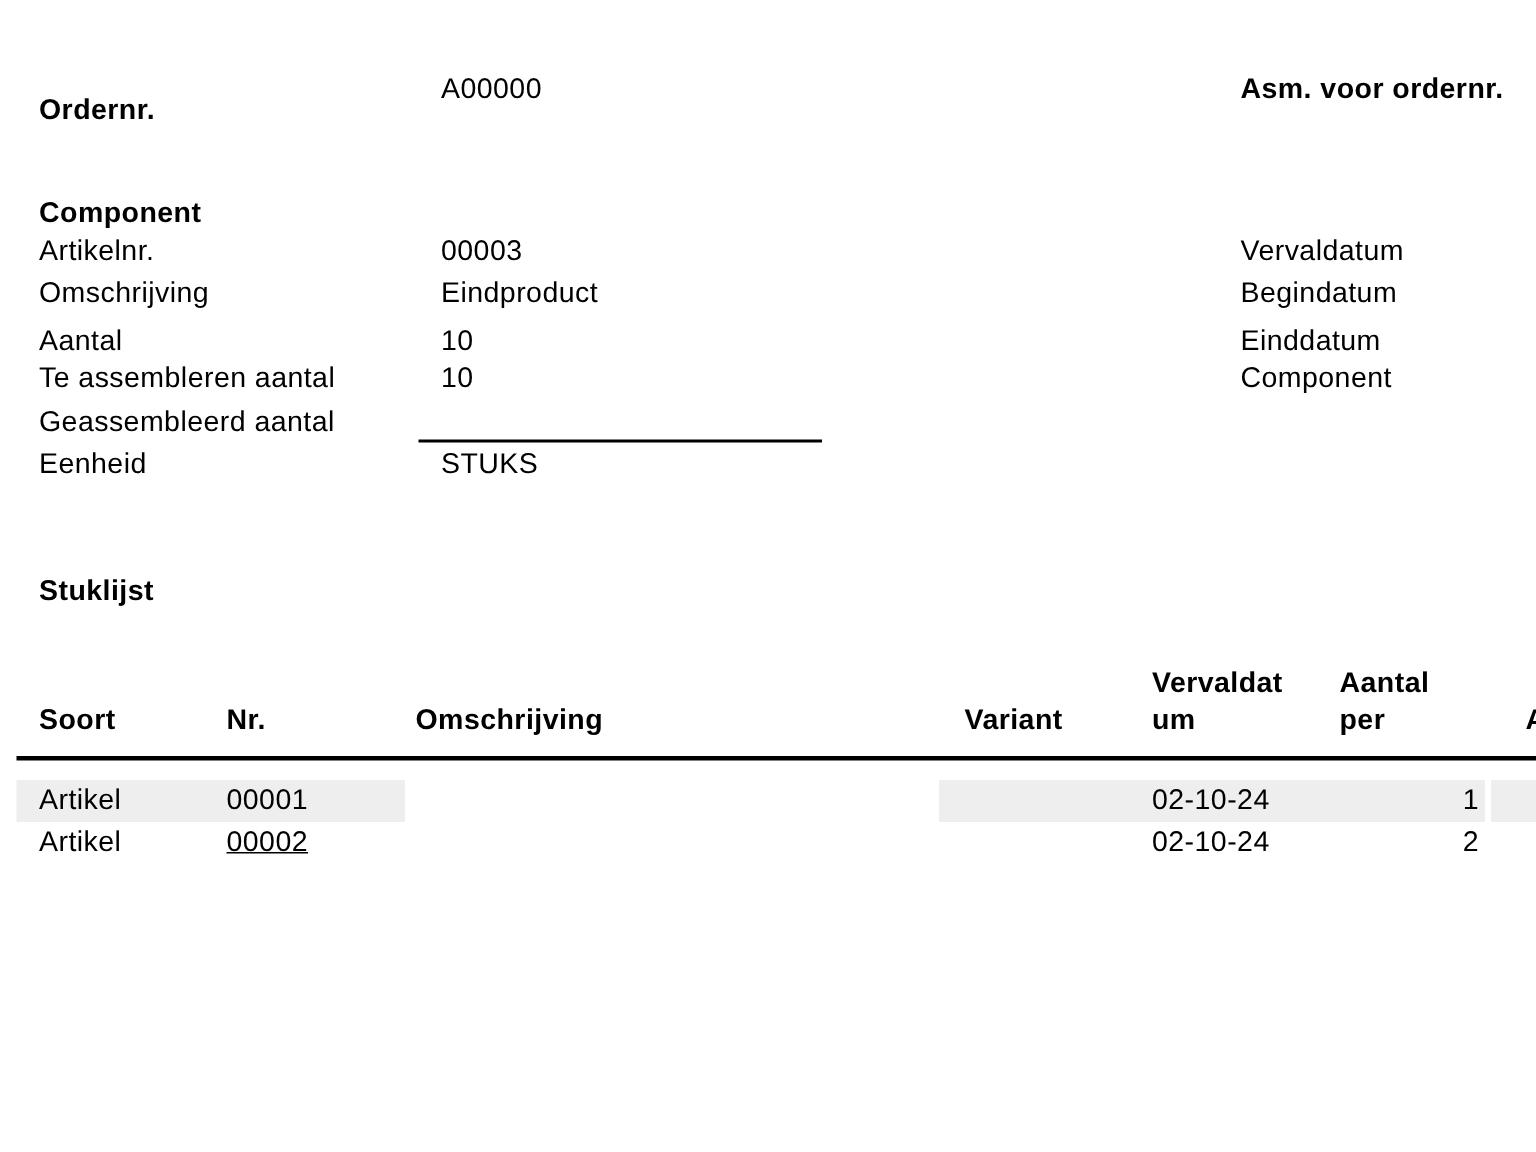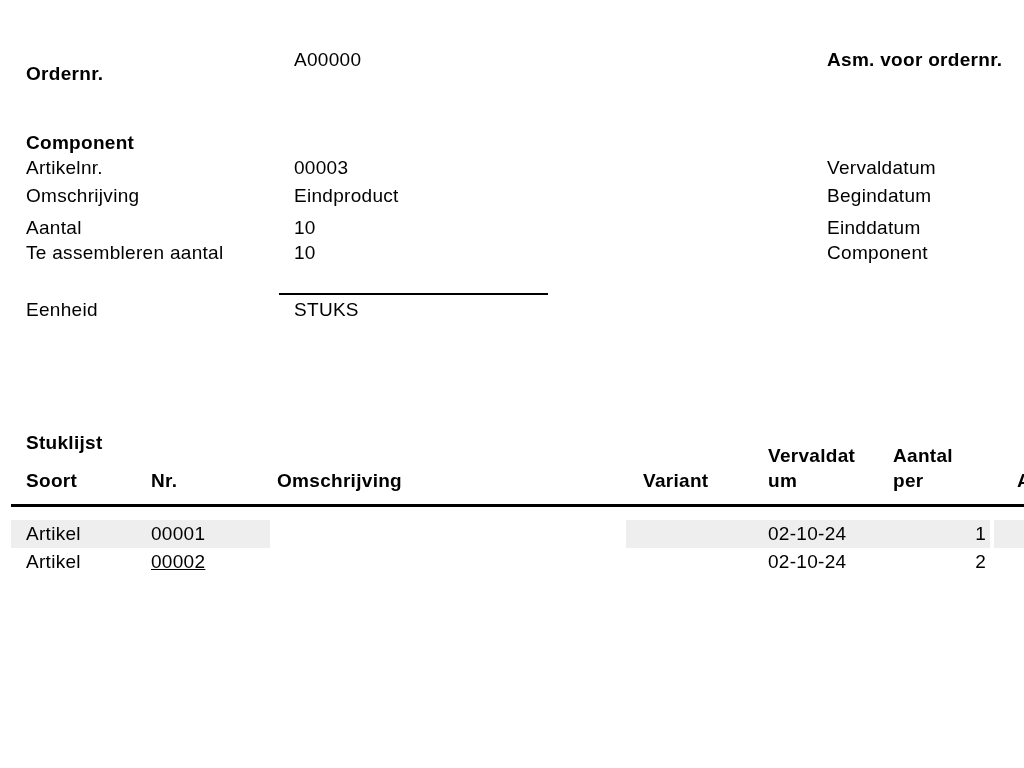--- a/index.html
+++ b/index.html
@@ -52,31 +52,32 @@
     <span class="flabel">Aantal</span>
     <span class="fvalue">10</span>
     <span class="flabel-r">Einddatum</span>
   </div>
   <div class="frow" style="top:239.2px;">
     <span class="flabel">Te assembleren aantal</span>
     <span class="fvalue">10</span>
     <span class="flabel-r">Component</span>
   </div>
   <div class="frow" style="top:267.6px;">
+    <span class="flabel">Geassembleerd aantal</span>
     <span class="fvalue"></span>
   </div>
 
   <div class="rule" style="left:279px;top:292.5px;width:269px;height:2.5px;"></div>
 
   <div class="frow" style="top:296px;">
     <span class="flabel">Eenheid</span>
     <span class="fvalue">STUKS</span>
   </div>
 
-  <div class="abs b row28" style="left:26px;top:381px;margin-top:48px;">Stuklijst</div>
+  <div class="abs b row28" style="left:26px;top:381px;">Stuklijst</div>
 
   <div class="th" style="left:26px;top:468px;">Soort</div>
   <div class="th" style="left:151px;top:468px;">Nr.</div>
   <div class="th" style="left:277px;top:468px;">Omschrijving</div>
   <div class="th" style="left:643px;top:468px;">Variant</div>
   <div class="th th-wrap" style="left:768px;top:443px;width:92px;">Vervaldatum</div>
   <div class="th th-wrap" style="left:893px;top:443px;width:76px;">Aantal per</div>
   <div class="th" style="left:1017px;top:468px;">A</div>
 
   <div class="rule" style="left:11px;top:504px;width:1013px;height:3px;"></div>

